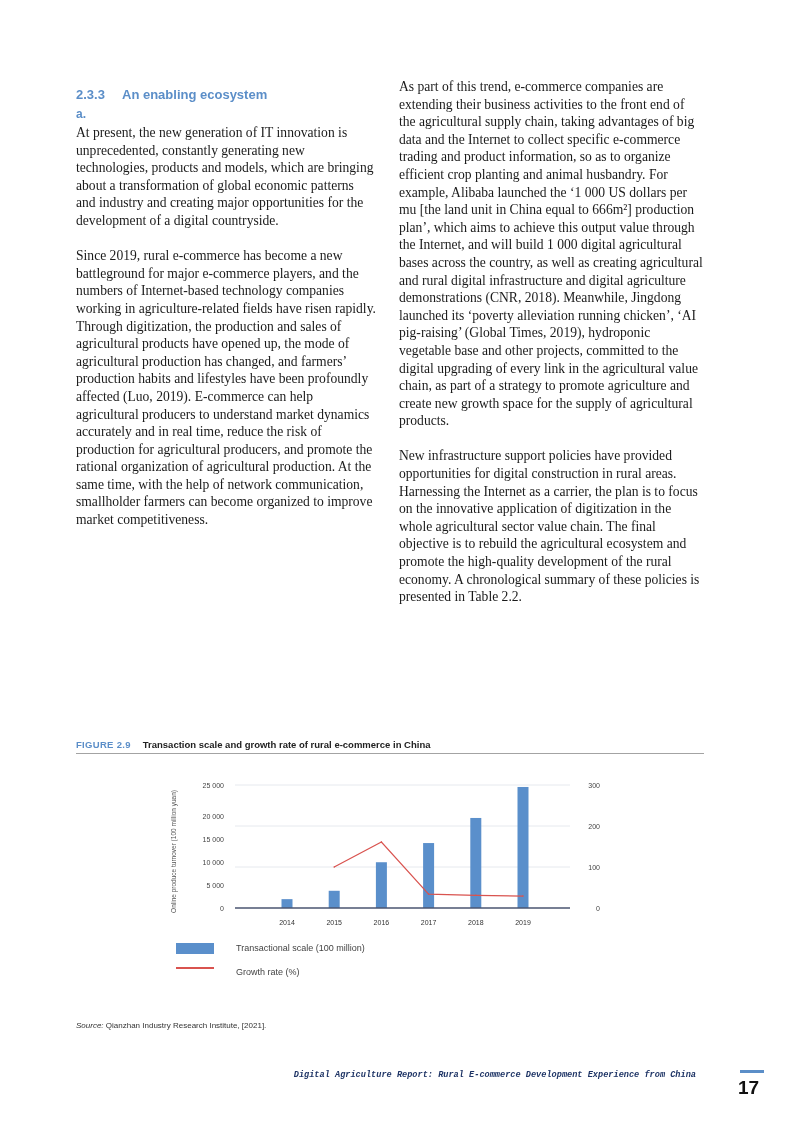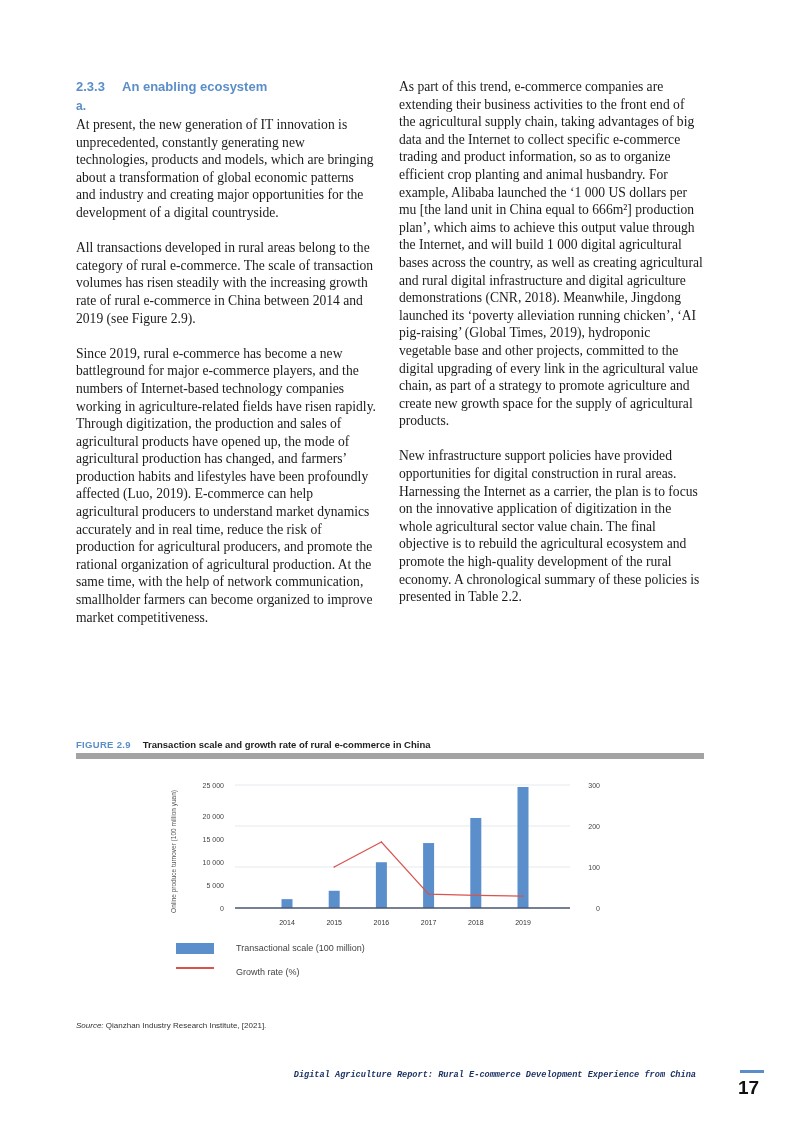--- a/index.html
+++ b/index.html
@@ -1,26 +1,26 @@
 <!DOCTYPE html>
 <html><head>
 <meta charset="utf-8">
 <style>
   html, body { margin: 0; padding: 0; background: #ffffff; }
   body { width: 793px; height: 1122px; position: relative; overflow: hidden; }
   .col { position: absolute; top: 78px; width: 300px; font-family: "Liberation Serif", serif; font-size: 13.6px; line-height: 17.6px; color: #1a1a1a; }
   .col-left { left: 76px; }
   .col-right { left: 399px; width: 305px; }
   .col p { margin: 0 0 17.6px 0; }
-  .sec-head { font-family: "Liberation Sans", sans-serif; font-size: 13px; font-weight: bold; color: #5b8ec8; margin: 0 0 4px 0; line-height: 17px; }
+  .sec-head { font-family: "Liberation Sans", sans-serif; font-size: 13px; font-weight: bold; color: #5b8ec8; margin: 8px 0 4px 0; line-height: 17px; }
   .sec-head .num { display: inline-block; width: 46px; }
   .subhead { display: flex; margin-bottom: 2px; }
   .subhead .lbl { width: 46px; font-family: "Liberation Sans", sans-serif; font-size: 12px; font-weight: bold; color: #5b8ec8; line-height: 15px; }
   .subhead .txt { flex: 1; font-weight: bold; font-size: 13px; line-height: 15px; }
-  .fig-title { position: absolute; left: 76px; top: 739px; width: 628px; border-bottom: 6px solid #a3a3a3; padding-bottom: 3px; font-family: "Liberation Sans", sans-serif; font-size: 9.5px; font-weight: bold; color: #222; }
+  .fig-title { position: absolute; left: 76px; top: 739px; width: 628px; border-bottom: 1px solid #a3a3a3; padding-bottom: 3px; font-family: "Liberation Sans", sans-serif; font-size: 9.5px; font-weight: bold; color: #222; }
   .fig-title .fig-num { color: #5b8ec8; margin-right: 12px; letter-spacing: 0.3px; }
   #chart { position: absolute; left: 160px; top: 770px; }
   .legend { position: absolute; left: 176px; top: 943px; font-family: "Liberation Sans", sans-serif; font-size: 9px; color: #444; }
   .legend-row { display: flex; align-items: flex-start; height: 12px; margin-bottom: 12px; }
   .legend-swatch-bar { width: 38px; height: 11px; background: #5a8fcb; margin-right: 22px; }
   .legend-swatch-line { width: 38px; height: 2px; background: #d9534f; margin-right: 22px; }
   .source { position: absolute; left: 76px; top: 1021px; font-family: "Liberation Sans", sans-serif; font-size: 8px; color: #333; }
   .source i { }
   .footer-text { position: absolute; right: 97px; top: 1070px; font-family: Liberation Mono, monospace; font-size: 8.6px; font-weight: bold; font-style: italic; color: #1f3566; }
   .page-bar { position: absolute; left: 740px; top: 1070px; width: 24px; height: 3px; background: #5b8ec8; }
@@ -30,21 +30,20 @@
 <body>
 
 <div class="col col-left">
   <div class="sec-head">
     <span class="num">2.3.3</span><span>An enabling ecosystem</span>
   </div>
   <div class="subhead">
     <span class="lbl">a.</span>
   </div>
   <p>At present, the new generation of IT innovation is unprecedented, constantly generating new technologies, products and models, which are bringing about a transformation of global economic patterns and industry and creating major opportunities for the development of a digital countryside.</p>
-  <p>All transactions developed in rural areas belong to the category of rural e-commerce. The scale of transaction volumes has risen steadily with the increasing growth rate of rural e-commerce in China between 2014 and 2019 (see Figure 2.9).</p>
   <p>Since 2019, rural e-commerce has become a new battleground for major e-commerce players, and the numbers of Internet-based technology companies working in agriculture-related fields have risen rapidly. Through digitization, the production and sales of agricultural products have opened up, the mode of agricultural production has changed, and farmers’ production habits and lifestyles have been profoundly affected (Luo, 2019). E-commerce can help agricultural producers to understand market dynamics accurately and in real time, reduce the risk of production for agricultural producers, and promote the rational organization of agricultural production. At the same time, with the help of network communication, smallholder farmers can become organized to improve market competitiveness.</p>
 </div>
 
 <div class="col col-right">
   <p>As part of this trend, e-commerce companies are extending their business activities to the front end of the agricultural supply chain, taking advantages of big data and the Internet to collect specific e-commerce trading and product information, so as to organize efficient crop planting and animal husbandry. For example, Alibaba launched the ‘1 000 US dollars per mu [the land unit in China equal to 666m²] production plan’, which aims to achieve this output value through the Internet, and will build 1 000 digital agricultural bases across the country, as well as creating agricultural and rural digital infrastructure and digital agriculture demonstrations (CNR, 2018). Meanwhile, Jingdong launched its ‘poverty alleviation running chicken’, ‘AI pig-raising’ (Global Times, 2019), hydroponic vegetable base and other projects, committed to the digital upgrading of every link in the agricultural value chain, as part of a strategy to promote agriculture and create new growth space for the supply of agricultural products.</p>
   <p>New infrastructure support policies have provided opportunities for digital construction in rural areas. Harnessing the Internet as a carrier, the plan is to focus on the innovative application of digitization in the whole agricultural sector value chain. The final objective is to rebuild the agricultural ecosystem and promote the high-quality development of the rural economy. A chronological summary of these policies is presented in Table 2.2.</p>
 </div>
 
 <div class="fig-title">
   <span class="fig-num">FIGURE 2.9</span><span>Transaction scale and growth rate of rural e-commerce in China</span>

